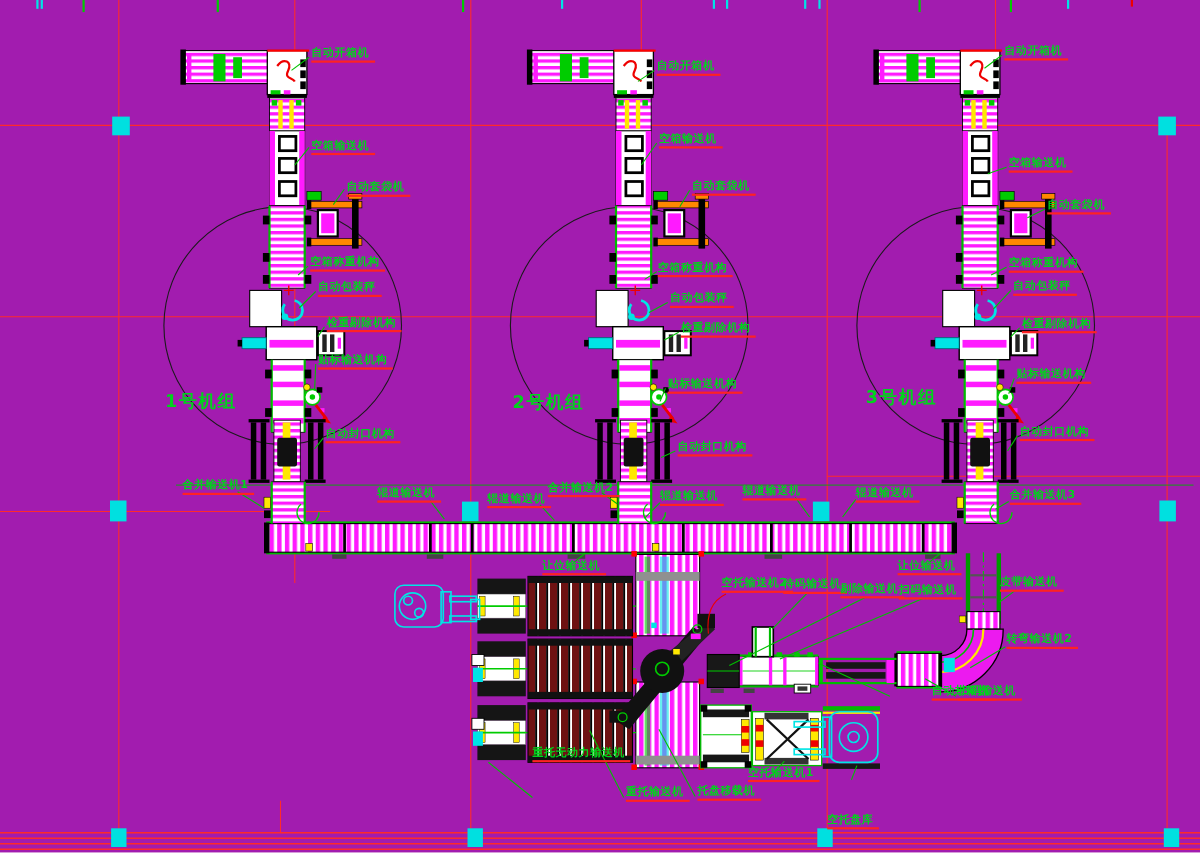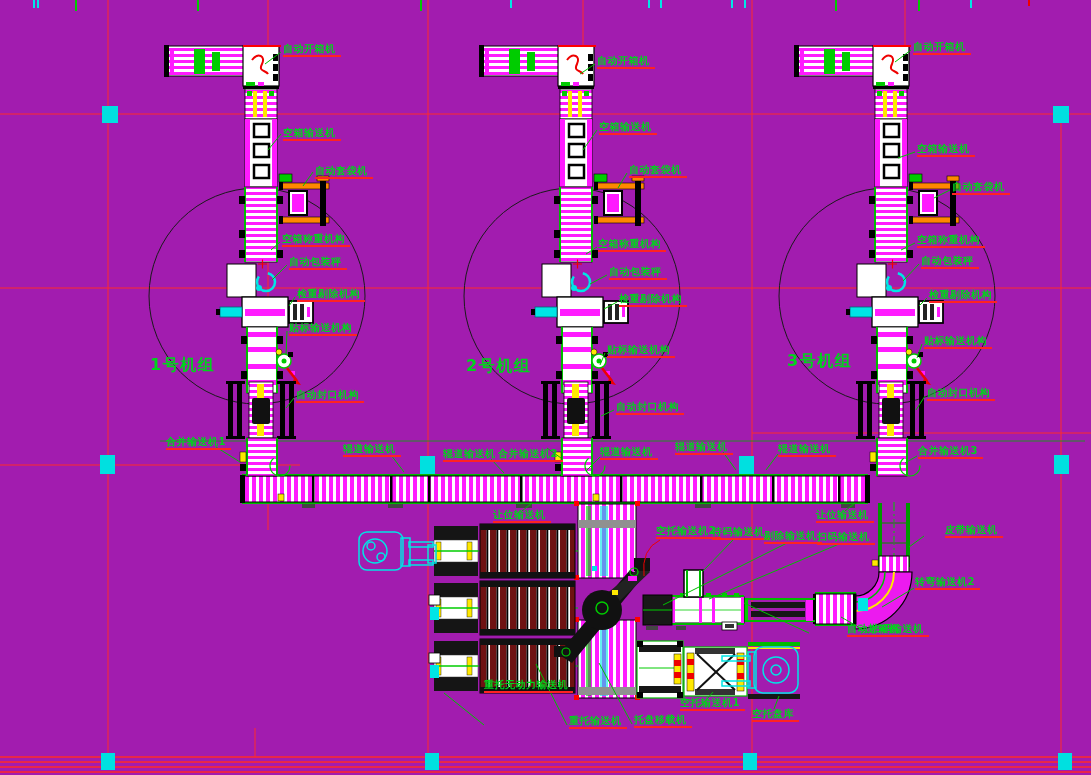--- a/index.html
+++ b/index.html
@@ -453,36 +453,36 @@
 <div class="lbl u" style="left:917px;top:235px">空箱称重机构</div>
 <div class="lbl u" style="left:921px;top:256px">自动包装秤</div>
 <div class="lbl u" style="left:929px;top:290px">检重剔除机构</div>
 <div class="lbl u" style="left:924px;top:336px">贴标输送机构</div>
 <div class="lbl u" style="left:927px;top:388px">自动封口机构</div>
 <div class="lbl grp" style="left:787px;top:356px">3号机组</div>
 
 <div class="lbl u" style="left:166px;top:437px">合并输送机1</div>
 <div class="lbl u" style="left:343px;top:444px">辊道输送机</div>
 <div class="lbl u" style="left:443px;top:449px">辊道输送机</div>
-<div class="lbl u" style="left:498px;top:449px">合并输送机2</div>
+<div class="lbl u" style="left:498px;top:439px">合并输送机2</div>
 <div class="lbl u" style="left:600px;top:447px">辊道输送机</div>
 <div class="lbl u" style="left:675px;top:442px">辊道输送机</div>
 <div class="lbl u" style="left:778px;top:444px">辊道输送机</div>
 <div class="lbl u" style="left:918px;top:446px">合并输送机3</div>
 <div class="lbl u" style="left:493px;top:510px">让位输送机</div>
 <div class="lbl u" style="left:816px;top:510px">让位输送机</div>
 
 <div class="lbl u" style="left:656px;top:526px">空托输送机2</div>
 <div class="lbl u" style="left:712px;top:527px">待码输送机</div>
 <div class="lbl u" style="left:764px;top:531px">剔除输送机</div>
 <div class="lbl u" style="left:817px;top:532px">扫码输送机</div>
-<div class="lbl u" style="left:945px;top:525px">皮带输送机</div>
+<div class="lbl u" style="left:909px;top:525px">皮带输送机</div>
 <div class="lbl u" style="left:915px;top:577px">转弯输送机2</div>
 <div class="lbl u" style="left:847px;top:624px">自动封箱机</div>
 <div class="lbl u" style="left:871px;top:624px">扫码输送机</div>
 
 <div class="lbl u" style="left:680px;top:698px">空托输送机1</div>
-<div class="lbl u" style="left:752px;top:709px">空托盘库</div>
+<div class="lbl u" style="left:752px;top:741px">空托盘库</div>
 <div class="lbl u" style="left:484px;top:680px">重托无动力输送机</div>
 <div class="lbl u" style="left:569px;top:716px">重托输送机</div>
 <div class="lbl u" style="left:634px;top:715px">托盘移载机</div>
 
 </div>
 
 </body></html>

